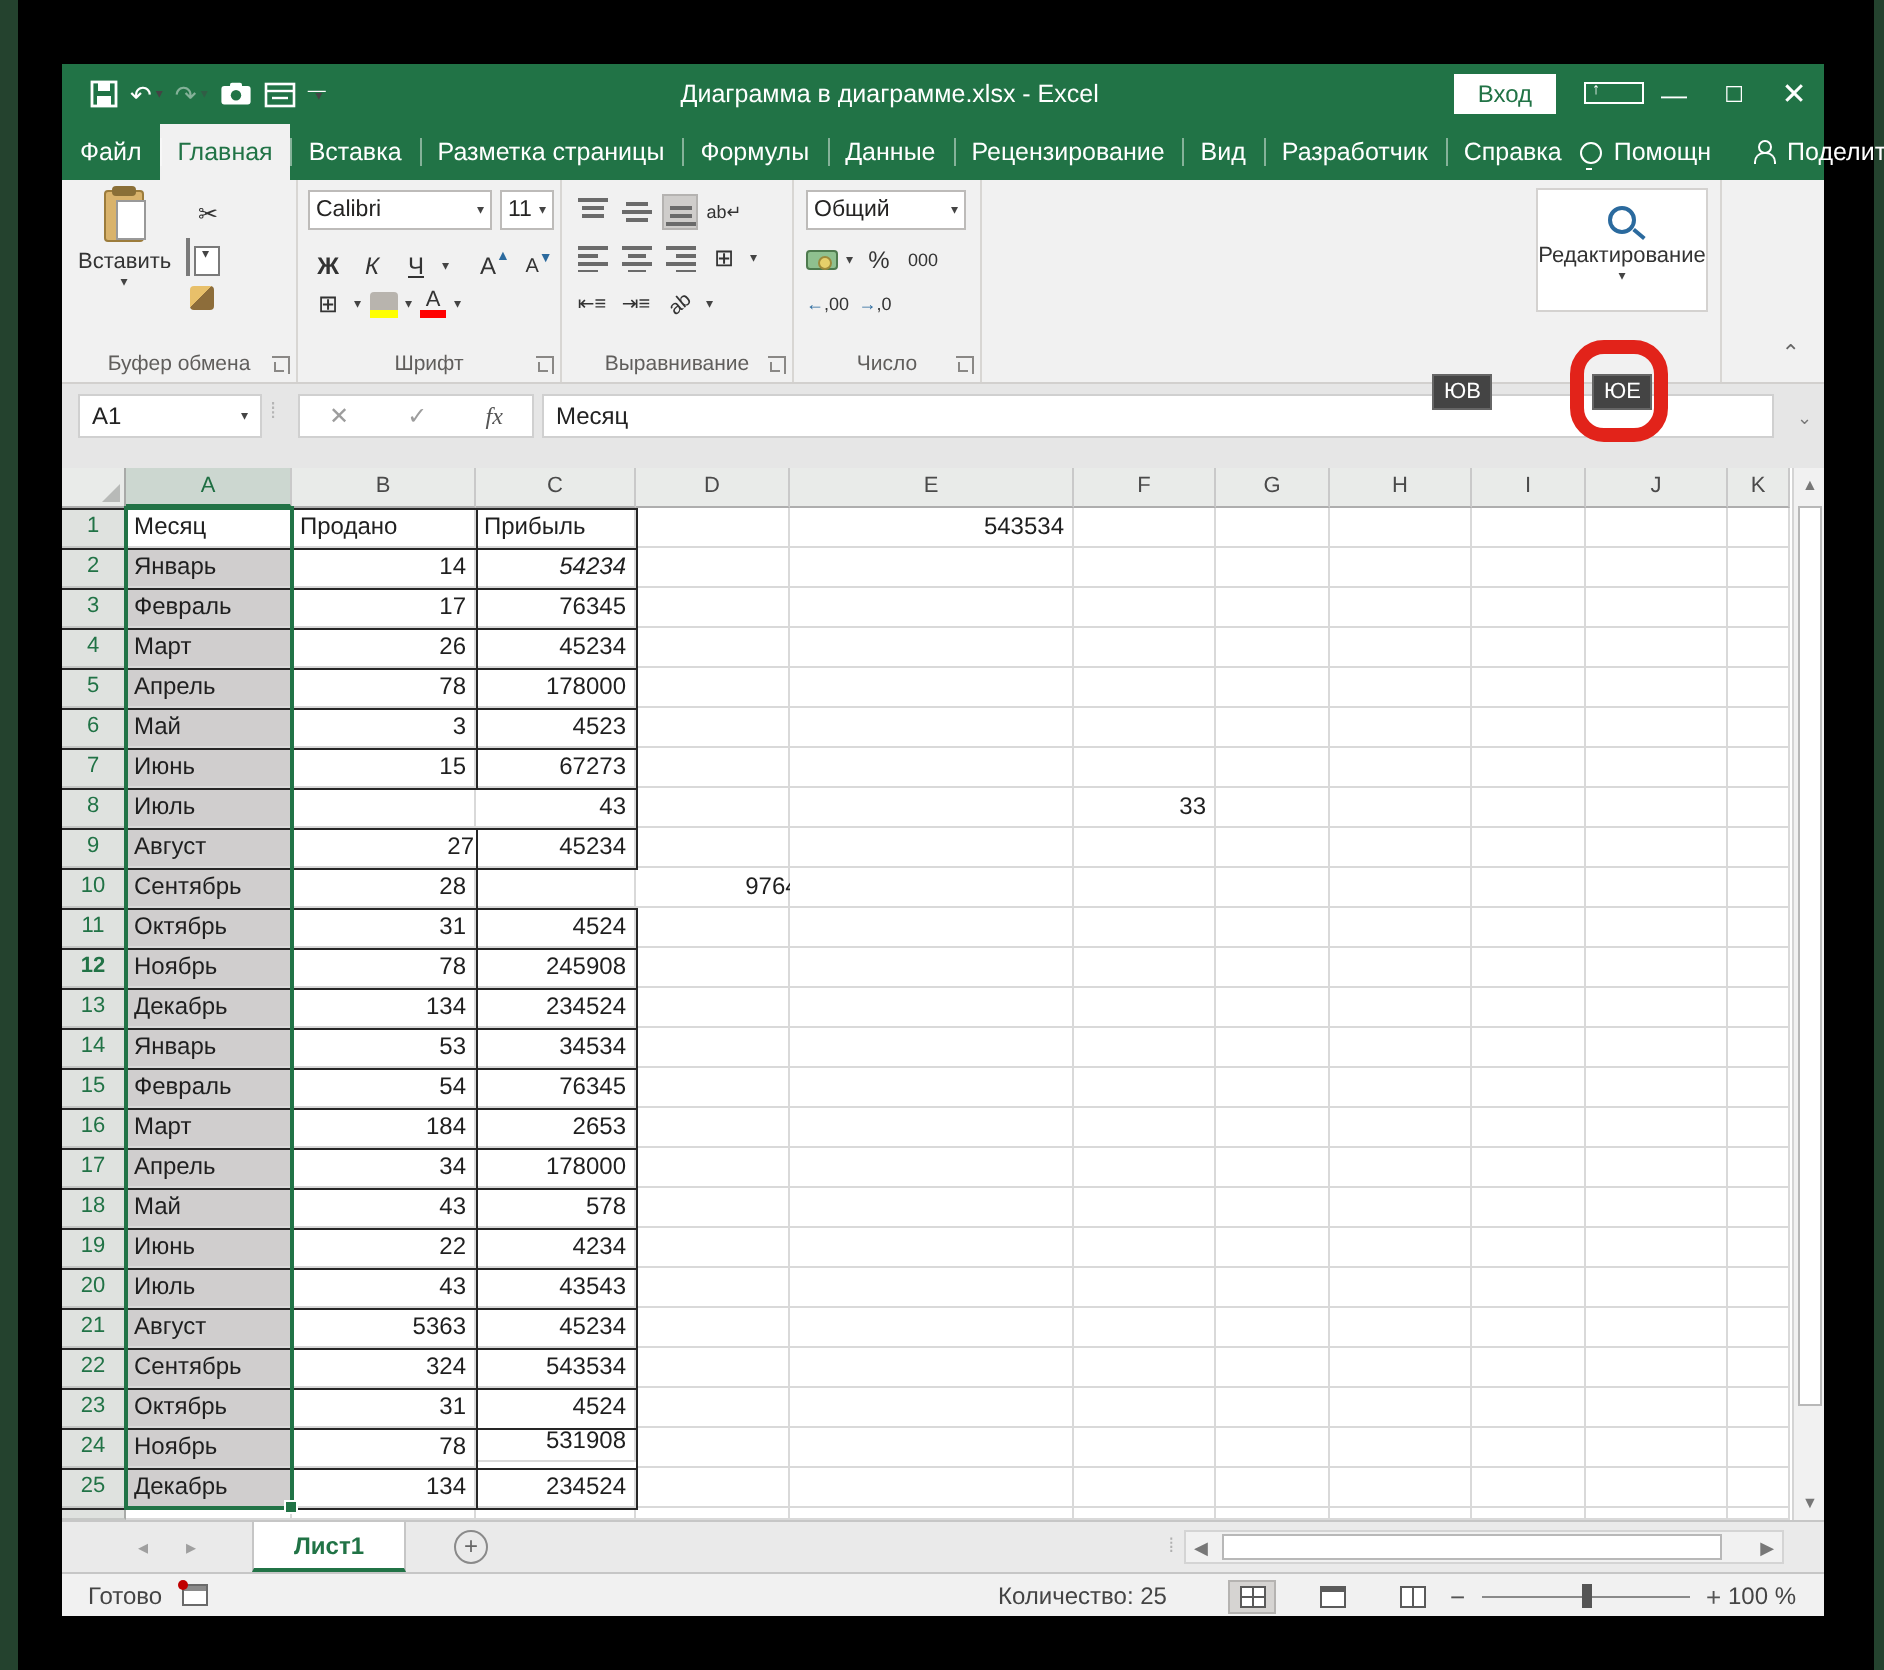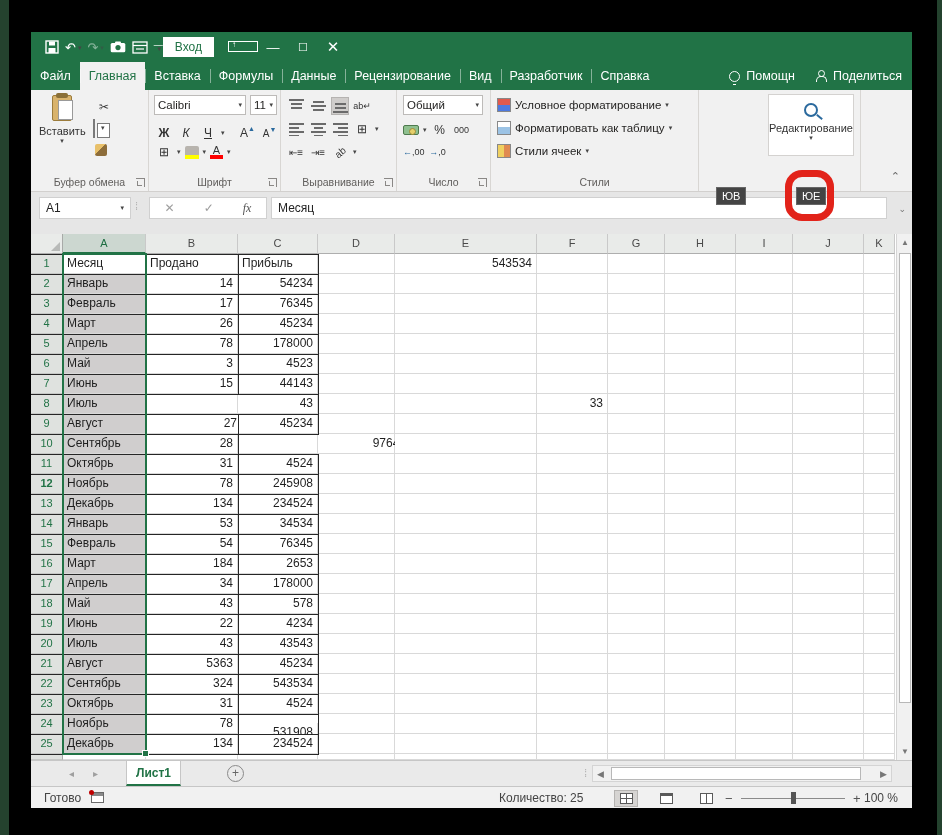--- a/index.html
+++ b/index.html
@@ -97,21 +97,21 @@
   .bl{position:absolute;background:#262626}
   .selbox{position:absolute;border:2px solid #217346;pointer-events:none}
   .handle{position:absolute;width:7px;height:7px;background:#217346;border:1px solid #fff}
   .vscroll{position:absolute;right:0;top:0;width:16px;height:526px;background:#f1f1f1;border-left:1px solid #d4d4d4}
   .vthumb{position:absolute;left:2px;top:19px;width:12px;height:450px;background:#fff;border:1px solid #b8b8b8}
   .sarr{position:absolute;left:0;width:16px;text-align:center;color:#777;font-size:8px}
 
   
   .sheetbar{position:absolute;left:0;top:728px;width:100%;height:26px;background:#eaeaea;border-top:1px solid #c6c6c6}
   .snav{position:absolute;top:7px;color:#9f9f9f;font-size:10px}
-  .stab{position:absolute;left:95px;top:0;height:25px;background:#fff;border-left:1px solid #c6c6c6;border-right:1px solid #c6c6c6;border-bottom:2px solid #217346;color:#217346;font-weight:700;font-size:12px;display:flex;align-items:center;padding:0 9px}
+  .stab{position:absolute;left:95px;top:0;height:25px;background:#fff;border-left:1px solid #c6c6c6;border-right:1px solid #c6c6c6;border-bottom:2px solid #217346;color:#217346;font-weight:700;font-size:12px;display:flex;align-items:center;padding:0 20px}
   .plus{position:absolute;left:196px;top:4px;width:17px;height:17px;border:1px solid #8a8a8a;border-radius:50%;color:#666;font-size:12px;line-height:15px;text-align:center}
   .hscroll{position:absolute;right:20px;top:4px;width:300px;height:17px;background:#f1f1f1;border:1px solid #d4d4d4}
   .hthumb{position:absolute;left:18px;top:1px;width:250px;height:13px;background:#fff;border:1px solid #b8b8b8}
   .harr{position:absolute;top:3px;color:#777;font-size:9px}
   .hdots{position:absolute;right:326px;top:7px;color:#b0b0b0;font-size:10px;letter-spacing:-1px}
 
   
   .statusbar{position:absolute;left:0;top:754px;width:100%;height:22px;background:#f1f1f1;border-top:1px solid #c6c6c6;font-size:12px;color:#444}
   .macroic{position:absolute;left:60px;top:5px;width:13px;height:11px;border:1px solid #6a6a6a;background:linear-gradient(#8a8a8a 30%,#fff 30%)}
   .macroic:after{content:"";position:absolute;left:-3px;top:-3px;width:5px;height:5px;border-radius:50%;background:#c00000}
@@ -159,33 +159,35 @@
             <rect x="1" y="1" width="14" height="11" fill="none" stroke="#fff" stroke-width="1.3"></rect>
             <line x1="1" y1="4.5" x2="15" y2="4.5" stroke="#fff" stroke-width="1.2"></line>
             <line x1="4" y1="8" x2="12" y2="8" stroke="#fff" stroke-width="1.2"></line>
           </svg>
         </span>
       <span class="qbtn" style="flex-direction:column;line-height:4px">
           <span style="font-size:9px">—</span>
           <span class="dd">▾</span>
         </span>
     </div>
+    <div class="title-text">Диаграмма в диаграмме.xlsx  -  Excel</div>
     <div class="signin">Вход</div>
     <div class="winctl">
       <span><span class="ricon"></span></span>
       <span>—</span>
       <span style="font-size:11px">☐</span>
       <span style="font-size:15px">✕</span>
     </div>
   </div>
 
   <div class="tabbar">
     <span class="rtab">Файл</span>
     <span class="rtab active">Главная</span>
     <span class="rtab">Вставка</span>
+    <span class="rtab">Разметка страницы</span>
     <span class="rtab">Формулы</span>
     <span class="rtab">Данные</span>
     <span class="rtab">Рецензирование</span>
     <span class="rtab">Вид</span>
     <span class="rtab">Разработчик</span>
     <span class="rtab">Справка</span>
     <div class="tab-right">
       <span class="bulb"></span>
       <span>Помощн</span>
       <span class="person" style="margin-left:14px"></span>
@@ -304,38 +306,20 @@
           </span>
         <span class="ibtn" style="font-size:9px">
             <span style="color:#2b6a9e">→</span>
             <span>,0</span>
           </span>
       </div>
       <div class="glabel">Число</div>
       <div class="launcher"></div>
     </div>
 
-    <div class="rgroup" style="left:460px;width:208px">
-      <div class="sline" style="position:absolute;top:5px;left:0">
-        <span class="gridic"></span>
-        <span>Условное форматирование</span>
-          <span class="dd">▾</span>
-      </div>
-      <div class="sline" style="position:absolute;top:28px;left:0">
-        <span class="tblic"></span>
-        <span>Форматировать как таблицу</span>
-          <span class="dd">▾</span>
-      </div>
-      <div class="sline" style="position:absolute;top:51px;left:0">
-        <span class="stylic"></span>
-        <span>Стили ячеек</span>
-          <span class="dd">▾</span>
-      </div>
-      <div class="glabel">Стили</div>
-    </div>
 
 
     <div class="rgroup" style="left:731px;width:99px">
       <div class="bigbtn" style="width:86px">
         <span class="mag"></span>
         <span class="blbl">Редактирование</span>
         <span class="dd">▾</span>
       </div>
     </div>
 
@@ -384,21 +368,21 @@
       <div class="cell num" id="c-E1" style="left: 364px; top: 20px; width: 142px; height: 20px;">543534</div>
       <div class="cell" id="c-F1" style="left: 506px; top: 20px; width: 71px; height: 20px;"></div>
       <div class="cell" id="c-G1" style="left: 577px; top: 20px; width: 57px; height: 20px;"></div>
       <div class="cell" id="c-H1" style="left: 634px; top: 20px; width: 71px; height: 20px;"></div>
       <div class="cell" id="c-I1" style="left: 705px; top: 20px; width: 57px; height: 20px;"></div>
       <div class="cell" id="c-J1" style="left: 762px; top: 20px; width: 71px; height: 20px;"></div>
       <div class="cell" id="c-K1" style="left: 833px; top: 20px; width: 31px; height: 20px;"></div>
       <div class="rownum" style="left: 0px; top: 40px; width: 32px; height: 20px;">2</div>
       <div class="cell sel" id="c-A2" style="left: 32px; top: 40px; width: 83px; height: 20px;">Январь</div>
       <div class="cell num" id="c-B2" style="left: 115px; top: 40px; width: 92px; height: 20px;">14</div>
-      <div class="cell num" id="c-C2" style="left: 207px; top: 40px; width: 80px; height: 20px;">54234</div>
+      <div class="cell num" id="c-C2" style="left: 207px; top: 40px; width: 80px; height: 20px; font-style: italic;">54234</div>
       <div class="cell" id="c-D2" style="left: 287px; top: 40px; width: 77px; height: 20px;"></div>
       <div class="cell" id="c-E2" style="left: 364px; top: 40px; width: 142px; height: 20px;"></div>
       <div class="cell" id="c-F2" style="left: 506px; top: 40px; width: 71px; height: 20px;"></div>
       <div class="cell" id="c-G2" style="left: 577px; top: 40px; width: 57px; height: 20px;"></div>
       <div class="cell" id="c-H2" style="left: 634px; top: 40px; width: 71px; height: 20px;"></div>
       <div class="cell" id="c-I2" style="left: 705px; top: 40px; width: 57px; height: 20px;"></div>
       <div class="cell" id="c-J2" style="left: 762px; top: 40px; width: 71px; height: 20px;"></div>
       <div class="cell" id="c-K2" style="left: 833px; top: 40px; width: 31px; height: 20px;"></div>
       <div class="rownum" style="left: 0px; top: 60px; width: 32px; height: 20px;">3</div>
       <div class="cell sel" id="c-A3" style="left: 32px; top: 60px; width: 83px; height: 20px;">Февраль</div>
@@ -444,21 +428,21 @@
       <div class="cell" id="c-E6" style="left: 364px; top: 120px; width: 142px; height: 20px;"></div>
       <div class="cell" id="c-F6" style="left: 506px; top: 120px; width: 71px; height: 20px;"></div>
       <div class="cell" id="c-G6" style="left: 577px; top: 120px; width: 57px; height: 20px;"></div>
       <div class="cell" id="c-H6" style="left: 634px; top: 120px; width: 71px; height: 20px;"></div>
       <div class="cell" id="c-I6" style="left: 705px; top: 120px; width: 57px; height: 20px;"></div>
       <div class="cell" id="c-J6" style="left: 762px; top: 120px; width: 71px; height: 20px;"></div>
       <div class="cell" id="c-K6" style="left: 833px; top: 120px; width: 31px; height: 20px;"></div>
       <div class="rownum" style="left: 0px; top: 140px; width: 32px; height: 20px;">7</div>
       <div class="cell sel" id="c-A7" style="left: 32px; top: 140px; width: 83px; height: 20px;">Июнь</div>
       <div class="cell num" id="c-B7" style="left: 115px; top: 140px; width: 92px; height: 20px;">15</div>
-      <div class="cell num" id="c-C7" style="left: 207px; top: 140px; width: 80px; height: 20px;">44143</div>
+      <div class="cell num" id="c-C7" style="left: 207px; top: 140px; width: 80px; height: 20px;">67273</div>
       <div class="cell" id="c-D7" style="left: 287px; top: 140px; width: 77px; height: 20px;"></div>
       <div class="cell" id="c-E7" style="left: 364px; top: 140px; width: 142px; height: 20px;"></div>
       <div class="cell" id="c-F7" style="left: 506px; top: 140px; width: 71px; height: 20px;"></div>
       <div class="cell" id="c-G7" style="left: 577px; top: 140px; width: 57px; height: 20px;"></div>
       <div class="cell" id="c-H7" style="left: 634px; top: 140px; width: 71px; height: 20px;"></div>
       <div class="cell" id="c-I7" style="left: 705px; top: 140px; width: 57px; height: 20px;"></div>
       <div class="cell" id="c-J7" style="left: 762px; top: 140px; width: 71px; height: 20px;"></div>
       <div class="cell" id="c-K7" style="left: 833px; top: 140px; width: 31px; height: 20px;"></div>
       <div class="rownum" style="left: 0px; top: 160px; width: 32px; height: 20px;">8</div>
       <div class="cell sel" id="c-A8" style="left: 32px; top: 160px; width: 83px; height: 20px;">Июль</div>
@@ -648,21 +632,21 @@
       <div class="cell" id="c-E23" style="left: 364px; top: 460px; width: 142px; height: 20px;"></div>
       <div class="cell" id="c-F23" style="left: 506px; top: 460px; width: 71px; height: 20px;"></div>
       <div class="cell" id="c-G23" style="left: 577px; top: 460px; width: 57px; height: 20px;"></div>
       <div class="cell" id="c-H23" style="left: 634px; top: 460px; width: 71px; height: 20px;"></div>
       <div class="cell" id="c-I23" style="left: 705px; top: 460px; width: 57px; height: 20px;"></div>
       <div class="cell" id="c-J23" style="left: 762px; top: 460px; width: 71px; height: 20px;"></div>
       <div class="cell" id="c-K23" style="left: 833px; top: 460px; width: 31px; height: 20px;"></div>
       <div class="rownum" style="left: 0px; top: 480px; width: 32px; height: 20px;">24</div>
       <div class="cell sel" id="c-A24" style="left: 32px; top: 480px; width: 83px; height: 20px;">Ноябрь</div>
       <div class="cell num" id="c-B24" style="left: 115px; top: 480px; width: 92px; height: 20px;">78</div>
-      <div class="cell num" id="c-C24" style="left: 207px; top: 477px; width: 80px; height: 20px; margin-top: 12px;">531908</div>
+      <div class="cell num" id="c-C24" style="left: 207px; top: 477px; width: 80px; height: 20px;">531908</div>
       <div class="cell" id="c-D24" style="left: 287px; top: 480px; width: 77px; height: 20px;"></div>
       <div class="cell" id="c-E24" style="left: 364px; top: 480px; width: 142px; height: 20px;"></div>
       <div class="cell" id="c-F24" style="left: 506px; top: 480px; width: 71px; height: 20px;"></div>
       <div class="cell" id="c-G24" style="left: 577px; top: 480px; width: 57px; height: 20px;"></div>
       <div class="cell" id="c-H24" style="left: 634px; top: 480px; width: 71px; height: 20px;"></div>
       <div class="cell" id="c-I24" style="left: 705px; top: 480px; width: 57px; height: 20px;"></div>
       <div class="cell" id="c-J24" style="left: 762px; top: 480px; width: 71px; height: 20px;"></div>
       <div class="cell" id="c-K24" style="left: 833px; top: 480px; width: 31px; height: 20px;"></div>
       <div class="rownum" style="left: 0px; top: 500px; width: 32px; height: 20px;">25</div>
       <div class="cell sel" id="c-A25" style="left: 32px; top: 500px; width: 83px; height: 20px;">Декабрь</div>

